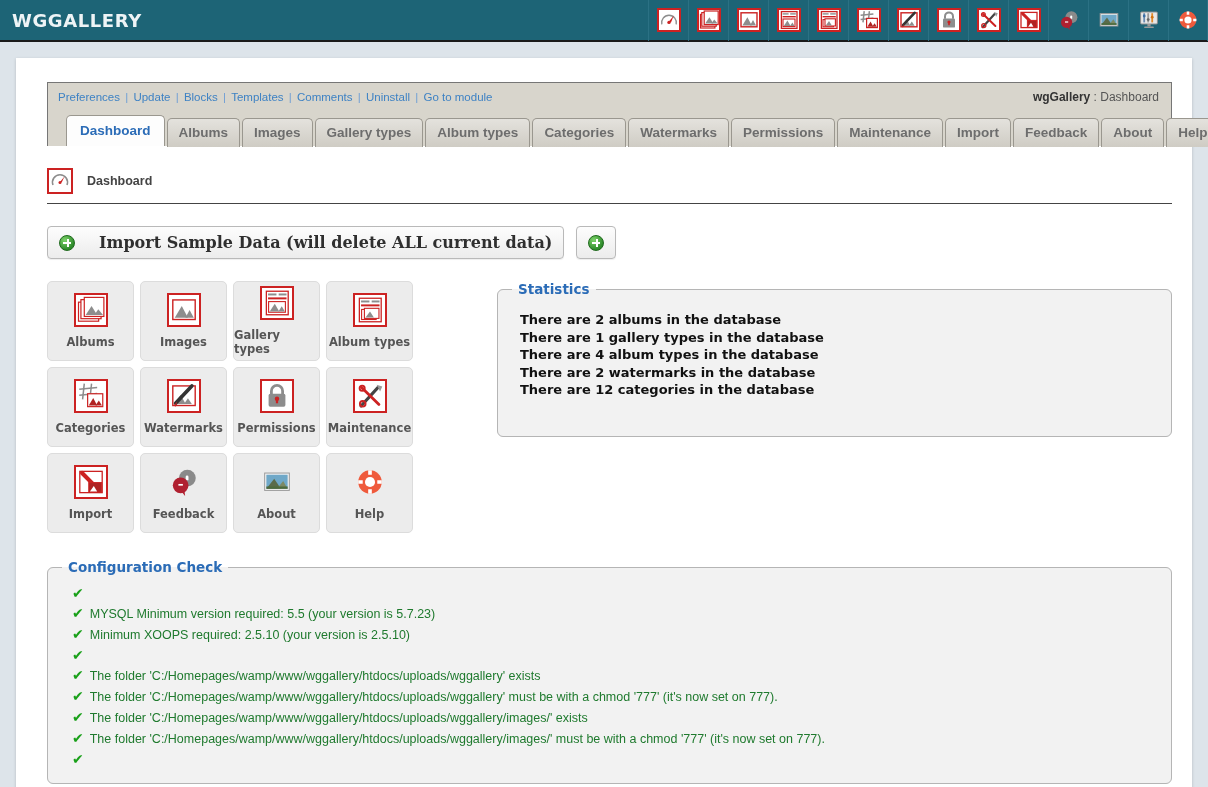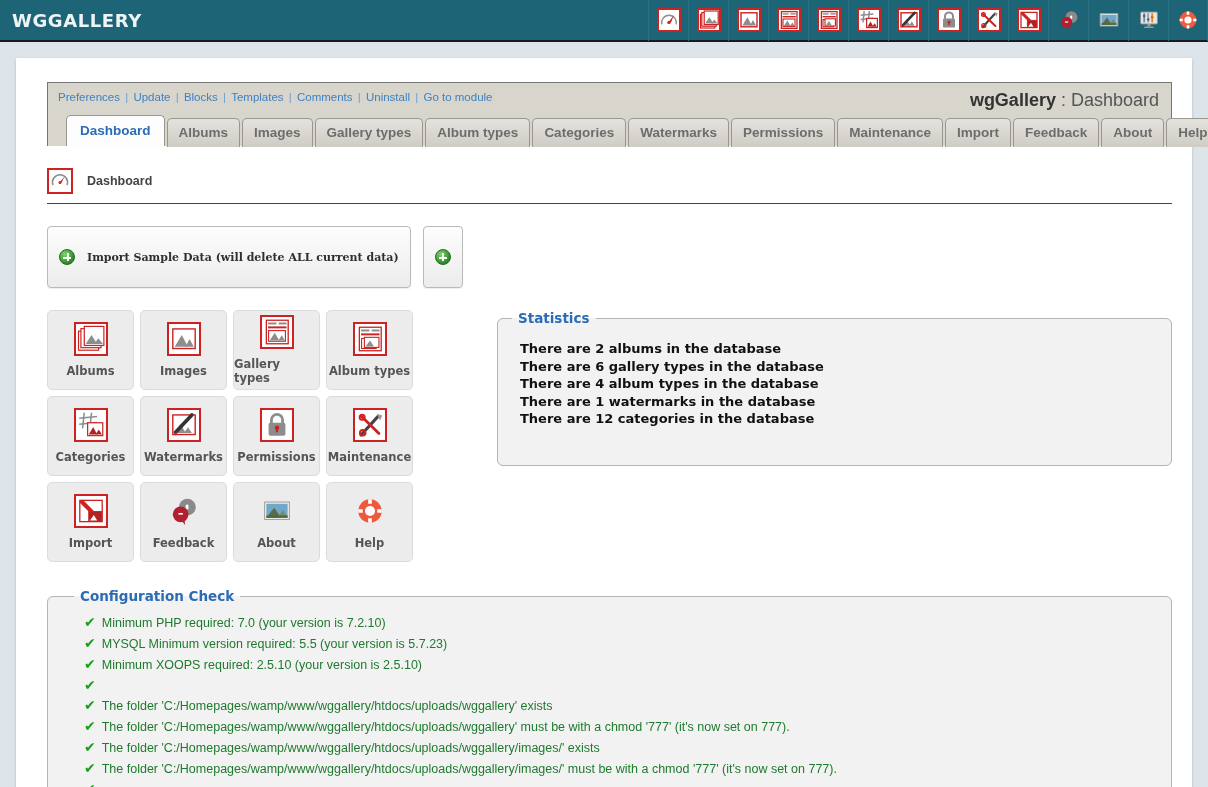--- a/index.html
+++ b/index.html
@@ -64,21 +64,21 @@
     border: 1px solid #767676;
     border-bottom: none;
     padding: 6px 10px 0 10px;
     position: relative;
   }
   #prefs { font-size: 11.5px; color: #3e82c4; line-height: 16px; }
   #prefs a { color: #3e82c4; text-decoration: none; }
   #prefs .sep { color: #6f9fd4; margin: 0 2px; }
   #crumb {
     position: absolute; right: 12px; top: 7px;
-    font-size: 18px; color: #555;
+    font-size: 12px; color: #555;
   }
   #crumb b { color: #333; }
 
   
   #tabs {
     display: flex; align-items: flex-end;
     padding: 10px 0 0 8px;
     gap: 2px;
   }
   .tab {
@@ -110,26 +110,26 @@
     padding: 10px 0 9px 0;
     border-bottom: 1px solid #444;
     margin-top: 12px;
   }
   #sechead .ibox { width: 26px; height: 26px; }
   #sechead .txt { font-size: 12.5px; font-weight: bold; color: #444; }
 
   
   #actions { display: flex; gap: 12px; margin-top: 22px; }
   .abtn {
-    display: inline-flex; align-items: center; gap: 12px;
+    display: inline-flex; align-items: center; gap: 24px;
     background: linear-gradient(#fdfdfd, #ececec);
     border: 1px solid #b9b9b9;
     border-radius: 4px;
-    padding: 22px 11px;
-    font-size: 11px; font-weight: bold;
+    padding: 6px 11px;
+    font-size: 16px; font-weight: bold;
     color: #2f2f2f;
     font-family: "DejaVu Serif", serif;
     box-shadow: 0 1px 1px rgba(0,0,0,.07);
   }
   .plus {
     width: 16px; height: 16px; border-radius: 50%;
     background: radial-gradient(circle at 35% 30%, #7ed46a, #2e8a2b 70%);
     border: 1px solid #1f6a1d;
     position: relative; flex: none;
   }
@@ -177,21 +177,21 @@
     font-family: "DejaVu Sans", sans-serif;
   }
   #statsbox { margin-left: 78px; flex: 1; height: 156px; padding-top: 14px; }
   #statsbox .line {
     font-size: 13px; font-weight: bold; color: #111;
     line-height: 17.5px;
     padding-left: 8px;
     font-family: "DejaVu Sans", sans-serif;
   }
 
-  #configbox { margin-top: 26px; padding: 8px 14px 14px 26px; }
+  #configbox { margin-top: 26px; padding: 8px 14px 14px 14px; }
   .cfgline {
     display: flex; align-items: baseline; gap: 6px;
     font-size: 12.5px; color: #1f7a2e;
     line-height: 20px;
     padding-left: 10px;
   }
   .check {
     color: #19a019; font-size: 14px; font-weight: bold;
     line-height: 20px; flex: none;
     font-family: "DejaVu Sans", sans-serif;
@@ -557,34 +557,33 @@
                 <path d="M14 2.24 v4.48 M14 21.28 v4.48 M2.24 14 h4.48 M21.28 14 h4.48" stroke="#fff" stroke-width="3.64"></path>
               </svg>
             </span>
             <span class="lbl">Help</span>
           </a>
         </div>
       <fieldset id="statsbox">
         <legend>Statistics</legend>
         <div id="statslines">
             <div class="line">There are 2 albums in the database</div>
-            <div class="line">There are 6 gallery types in the database</div>
+            <div class="line">There are 1 gallery types in the database</div>
             <div class="line">There are 4 album types in the database</div>
-            <div class="line">There are 1 watermarks in the database</div>
+            <div class="line">There are 2 watermarks in the database</div>
             <div class="line">There are 12 categories in the database</div>
           </div>
       </fieldset>
     </div>
 
     <fieldset id="configbox">
       <legend>Configuration Check</legend>
       <div id="cfglines">
           <div class="cfgline">
             <span class="check">✔</span>
-            <span>Minimum PHP required: 7.0 (your version is 7.2.10)</span>
           </div>
           <div class="cfgline">
             <span class="check">✔</span>
             <span>MYSQL Minimum version required: 5.5 (your version is 5.7.23)</span>
           </div>
           <div class="cfgline">
             <span class="check">✔</span>
             <span>Minimum XOOPS required: 2.5.10 (your version is 2.5.10)</span>
           </div>
           <div class="cfgline">

